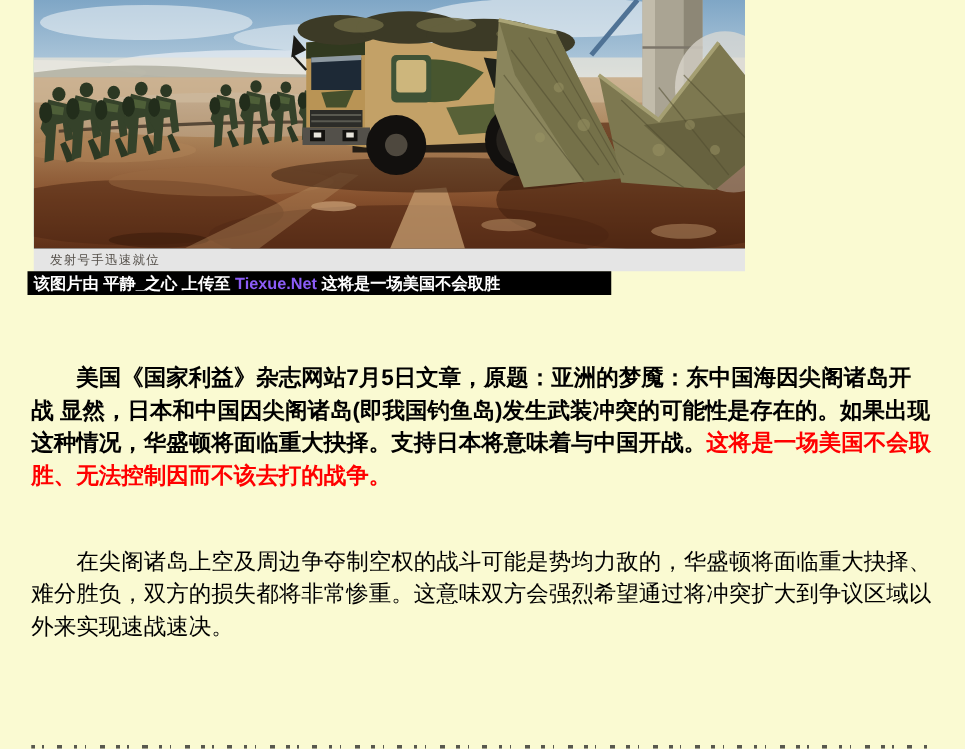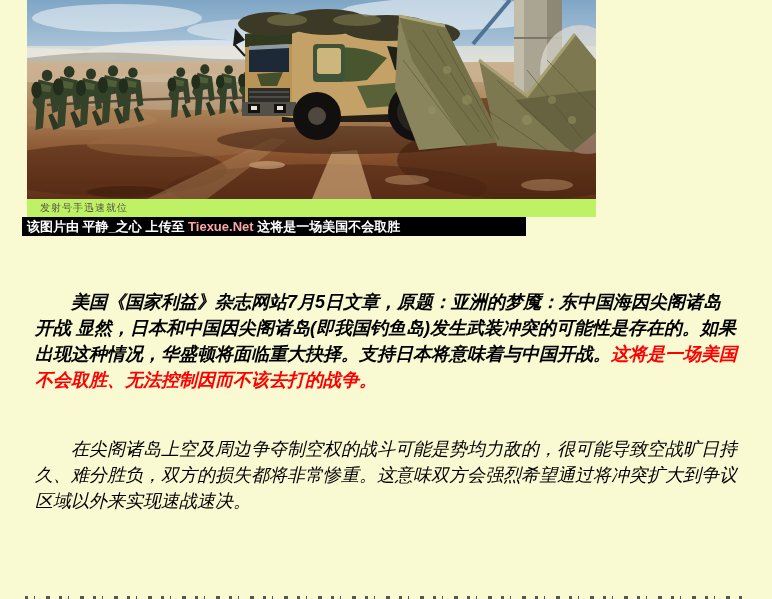--- a/index.html
+++ b/index.html
@@ -11,38 +11,38 @@
   .media-block{
     position:relative;
     margin:0 0 0 27px;
     width:569px;
   }
   .photo{
     width:569px;height:199px;overflow:hidden;position:relative;background:#9db7cc;
   }
   .photo svg{display:block;}
   .caption-strip{
-    width:569px;height:18px;background:#bef264;
+    width:569px;height:18px;background:#e5e5e5;
     display:flex;align-items:center;
   }
   .caption-strip span{
     font-size:10px;color:#55504a;padding-left:13px;letter-spacing:1px;
   }
   .credit-bar{
-    position:relative;left:-5px;width:504px;height:19px;background:#000;
+    position:relative;left:-5px;width:467px;height:19px;background:#000;
     display:flex;align-items:center;white-space:pre;
     font-size:13px;font-weight:bold;color:#ffffff;padding-left:5px;box-sizing:border-box;
   }
-  .credit-bar .site{color:#fca5a5;}
+  .credit-bar .site{color:#8b5cf6;}
   .article{
     padding:0 25px;
     font-size:18px;line-height:26px;color:#000;
     word-break:break-all;
   }
-  .article p{margin:10px;font-style:italic;}
+  .article p{margin:0;}
   .p1{margin-top:53px !important;margin-bottom:43px !important;font-weight:bold;}
   .p2{margin-bottom:7px !important;font-weight:normal;}
   .p3{font-weight:normal;}
   .red{color:#ff0000;}
   .p3 strong{font-weight:bold;}
   .clipped-next-line{
     position:absolute;left:25px;bottom:0;width:720px;height:3px;opacity:.75;
     background:repeating-linear-gradient(90deg,
       #222 0 3px, transparent 3px 9px,
       #222 9px 10px, transparent 10px 21px,
@@ -216,16 +216,16 @@
 
   <div class="caption-strip">
     <span>发射号手迅速就位</span>
   </div>
 
   <div class="credit-bar"><span>该图片由 平静_之心 上传至 </span><span class="site">Tiexue.Net</span><span> 这将是一场美国不会取胜</span></div>
 </div>
 
 <div class="article">
   <p class="p1"><span>　　美国《国家利益》杂志网站7月5日文章，原题：亚洲的梦魇：东中国海因尖阁诸岛开战 显然，日本和中国因尖阁诸岛(即我国钓鱼岛)发生武装冲突的可能性是存在的。如果出现这种情况，华盛顿将面临重大抉择。支持日本将意味着与中国开战。</span><span class="red">这将是一场美国不会取胜、无法控制因而不该去打的战争。</span></p>
-  <p class="p2">　　在尖阁诸岛上空及周边争夺制空权的战斗可能是势均力敌的，很可能导致空战旷日持久、难分胜负，双方的损失都将非常惨重。这意味双方会强烈希望通过将冲突扩大到争议区域以外来实现速战速决。</p>
+  <p class="p2">　　在尖阁诸岛上空及周边争夺制空权的战斗可能是势均力敌的，华盛顿将面临重大抉择、难分胜负，双方的损失都将非常惨重。这意味双方会强烈希望通过将冲突扩大到争议区域以外来实现速战速决。</p>
 </div>
 
 <div class="clipped-next-line"></div>
 
 </body></html>

